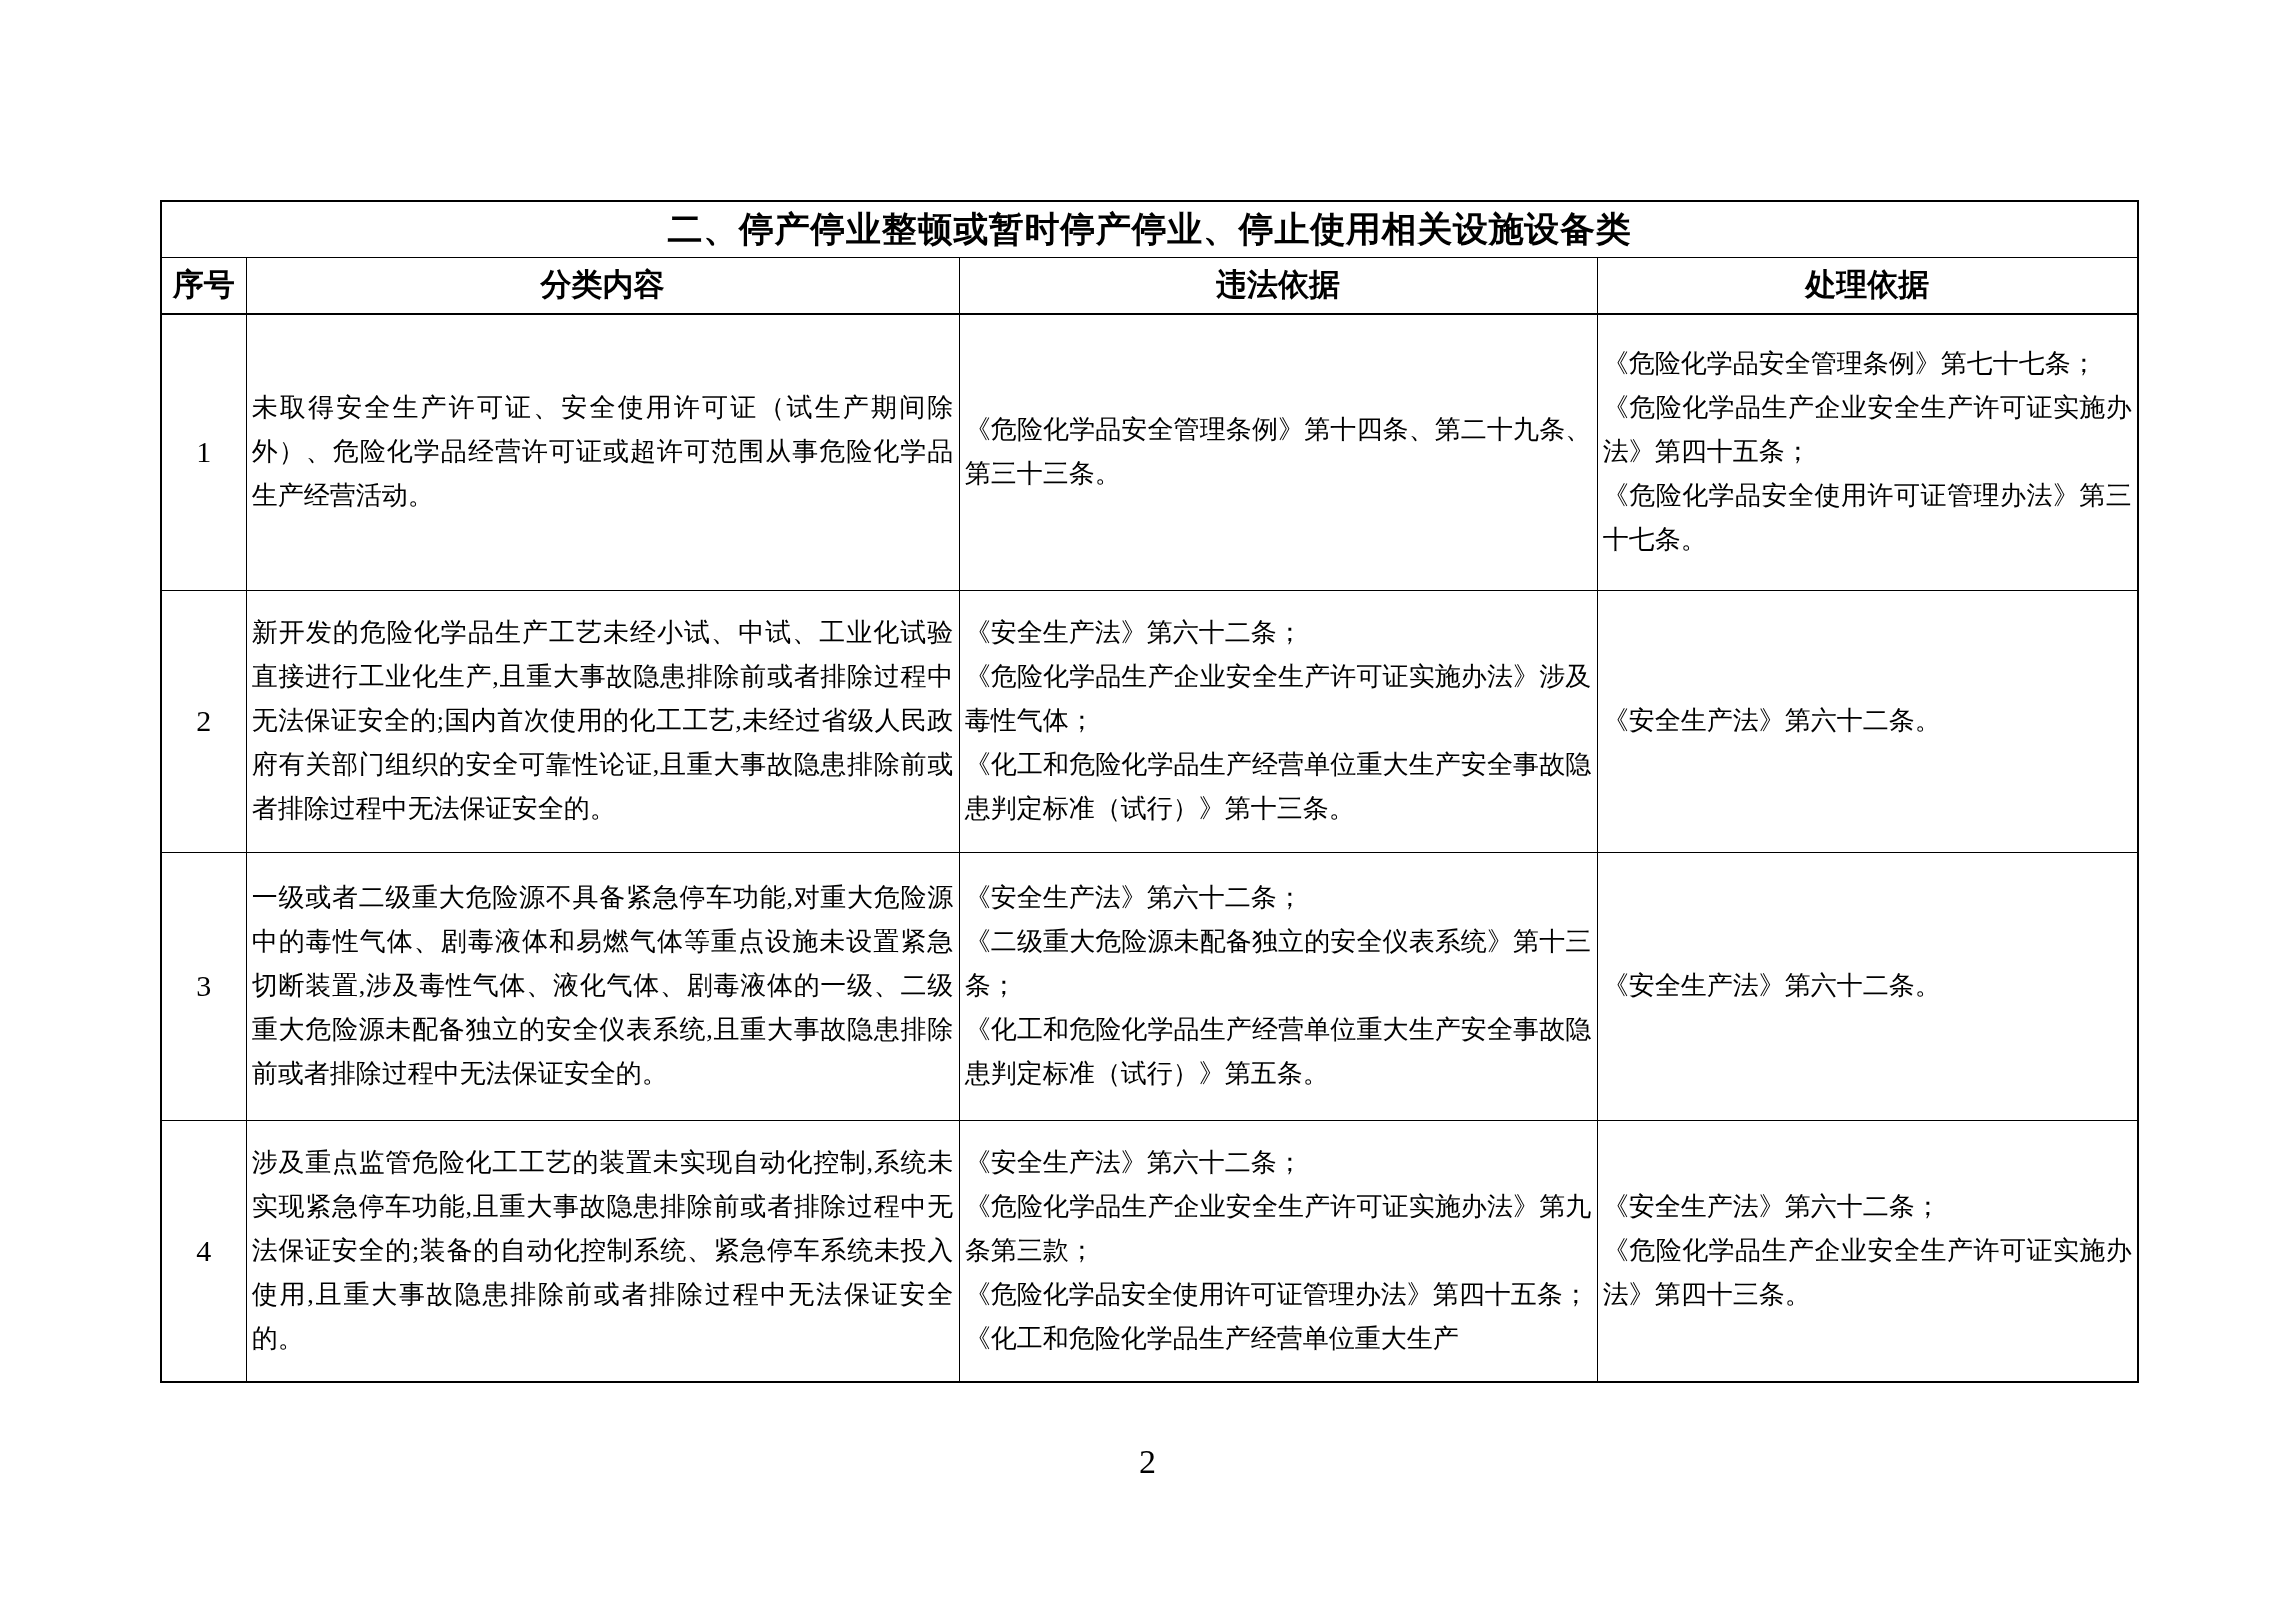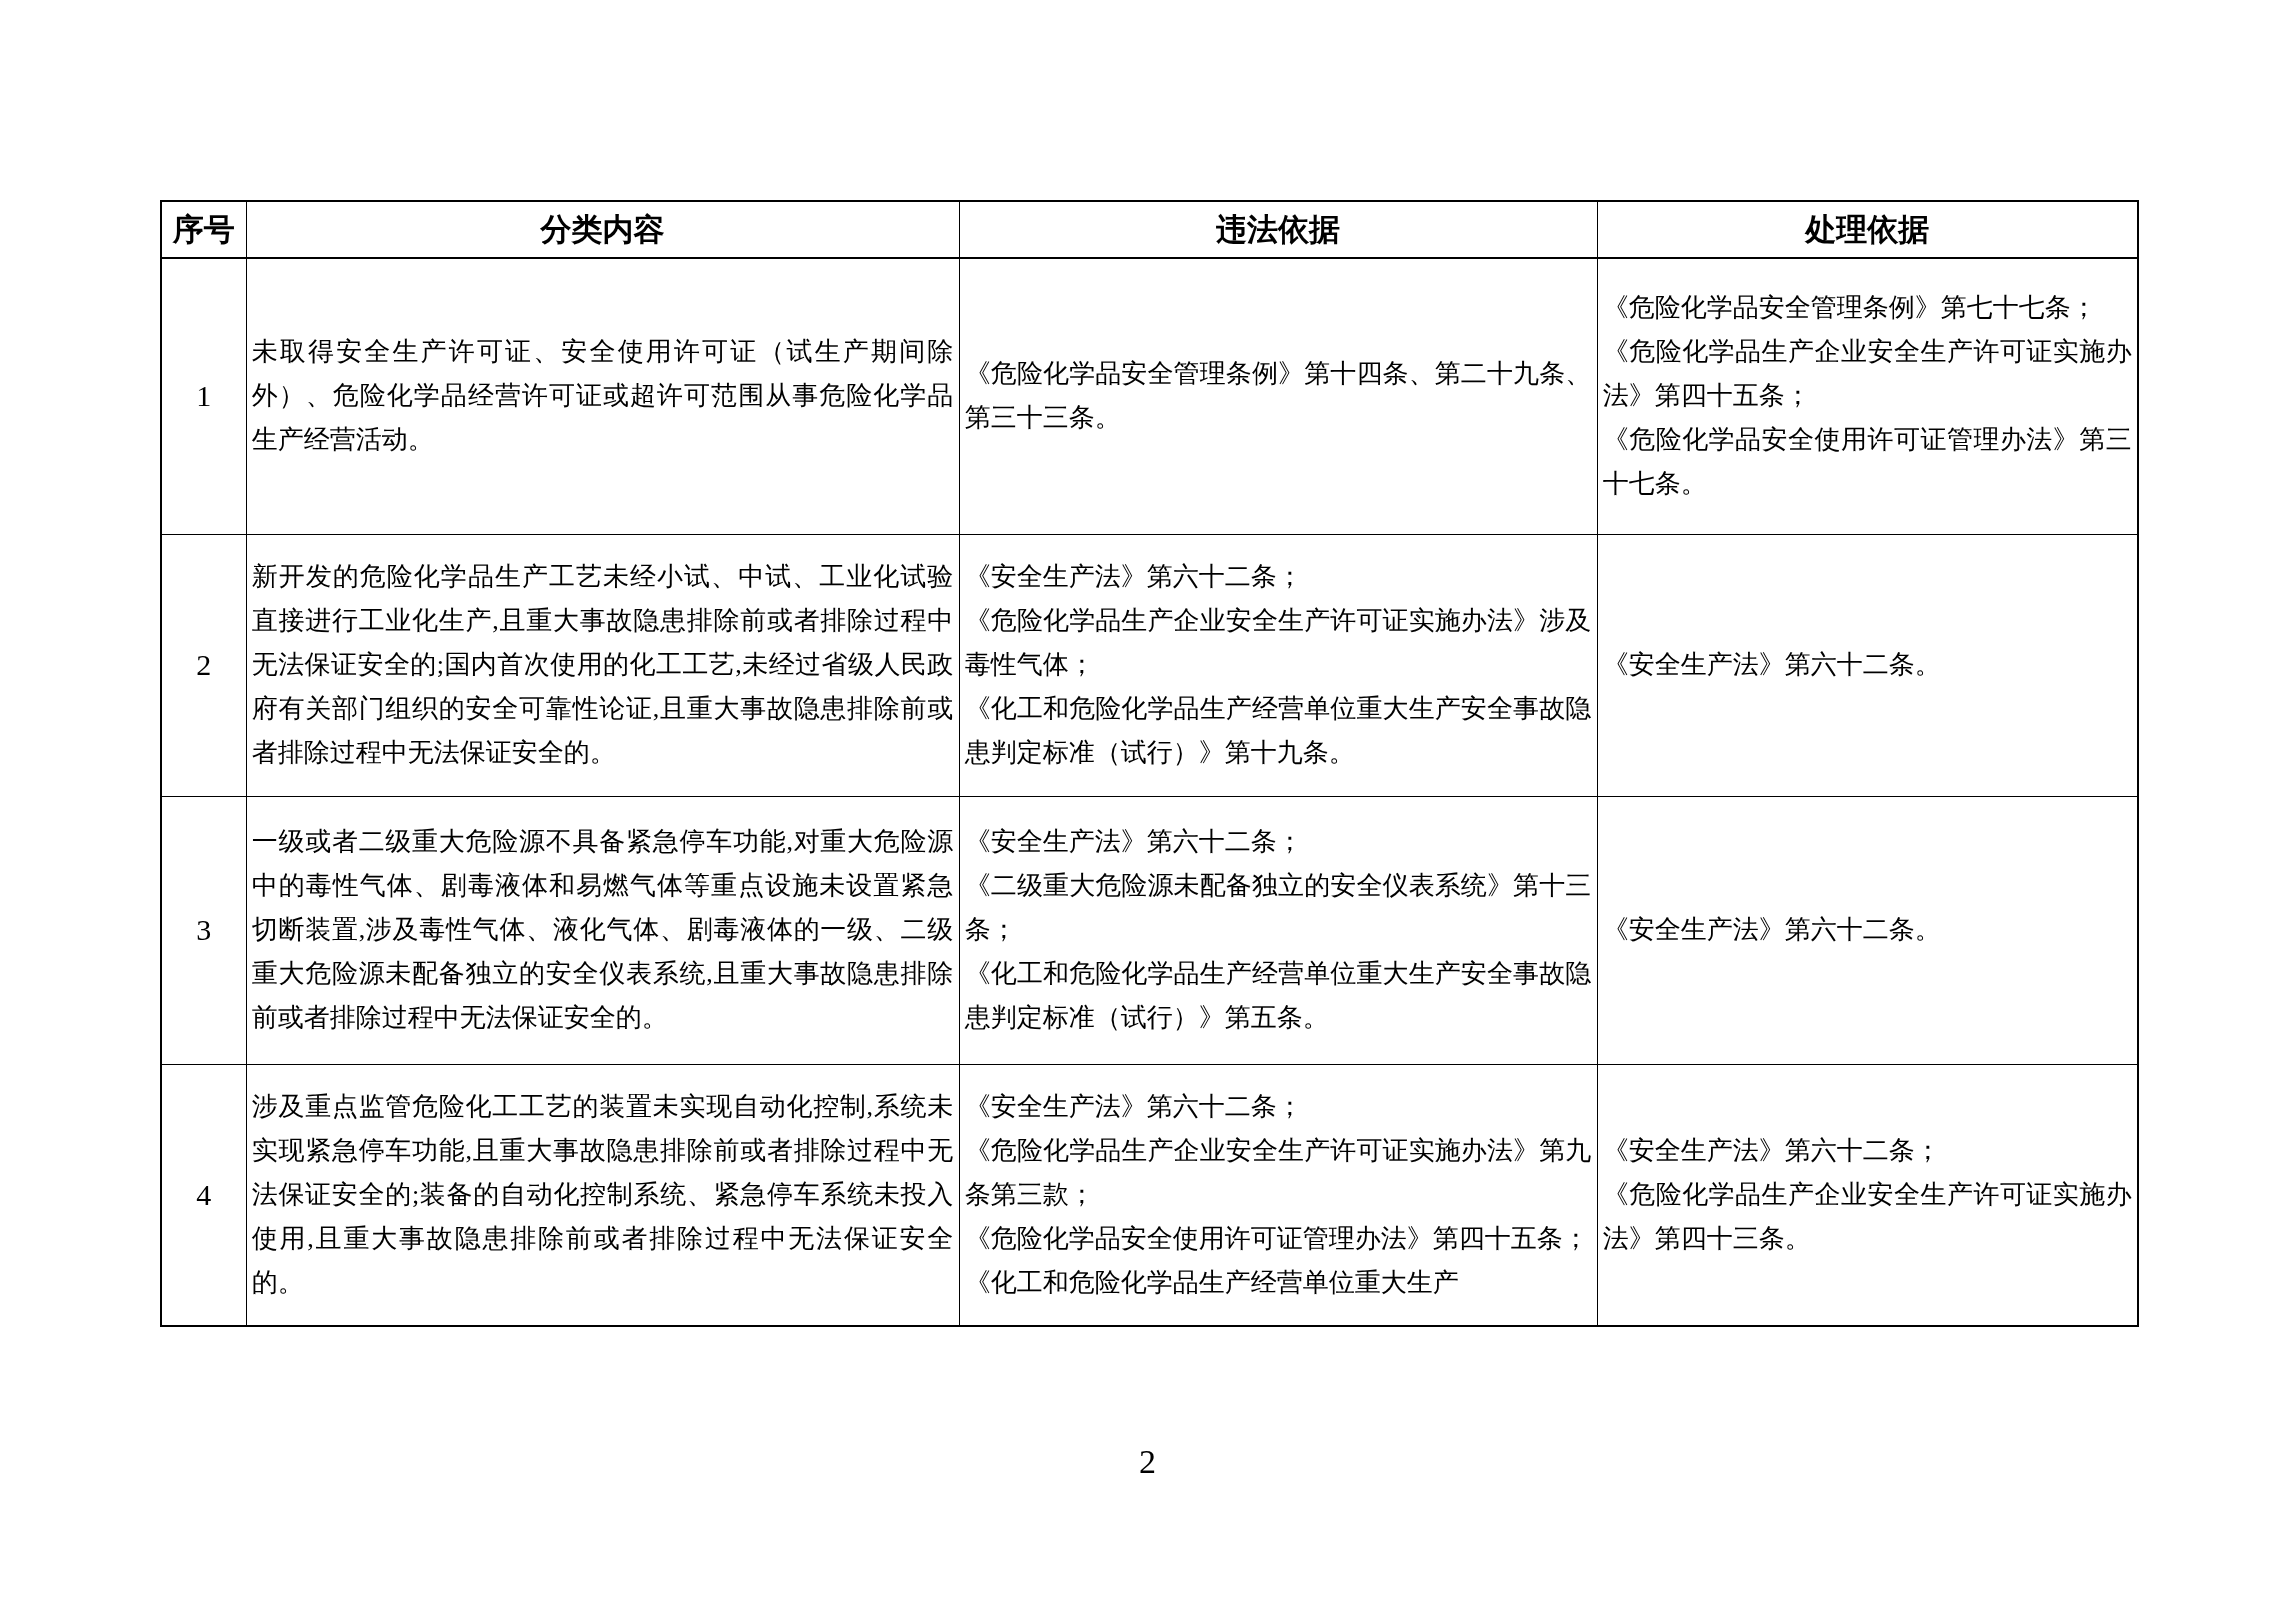--- a/index.html
+++ b/index.html
@@ -85,20 +85,23 @@
 
   <table class="reg-table">
     <colgroup>
       <col style="width:85px">
       <col style="width:713px">
       <col style="width:638px">
       <col style="width:541px">
     </colgroup>
 
     <tbody>
+        <tr class="title-row">
+      <td class="title-cell" colspan="4">二、停产停业整顿或暂时停产停业、停止使用相关设施设备类</td>
+    </tr>
 
     <tr class="header-row">
       <td>序号</td>
       <td>分类内容</td>
       <td>违法依据</td>
       <td>处理依据</td>
     </tr>
 
     <tr class="row-1">
       <td class="no-cell">1</td>
@@ -112,21 +115,21 @@
             <div class="para">《危险化学品安全使用许可证管理办法》第三十七条。</div>
           </td>
     </tr>
 
     <tr class="row-2">
       <td class="no-cell">2</td>
       <td class="content-cell">新开发的危险化学品生产工艺未经小试、中试、工业化试验直接进行工业化生产,且重大事故隐患排除前或者排除过程中无法保证安全的;国内首次使用的化工工艺,未经过省级人民政府有关部门组织的安全可靠性论证,且重大事故隐患排除前或者排除过程中无法保证安全的。</td>
       <td class="refs-cell">
             <div class="para">《安全生产法》第六十二条；</div>
             <div class="para">《危险化学品生产企业安全生产许可证实施办法》涉及毒性气体；</div>
-            <div class="para">《化工和危险化学品生产经营单位重大生产安全事故隐患判定标准（试行）》第十九条。</div>
+            <div class="para">《化工和危险化学品生产经营单位重大生产安全事故隐患判定标准（试行）》第十三条。</div>
           </td>
       <td class="refs-cell">
             <div class="para">《安全生产法》第六十二条。</div>
           </td>
     </tr>
 
     <tr class="row-3">
       <td class="no-cell">3</td>
       <td class="content-cell">一级或者二级重大危险源不具备紧急停车功能,对重大危险源中的毒性气体、剧毒液体和易燃气体等重点设施未设置紧急切断装置,涉及毒性气体、液化气体、剧毒液体的一级、二级重大危险源未配备独立的安全仪表系统,且重大事故隐患排除前或者排除过程中无法保证安全的。</td>
       <td class="refs-cell">

